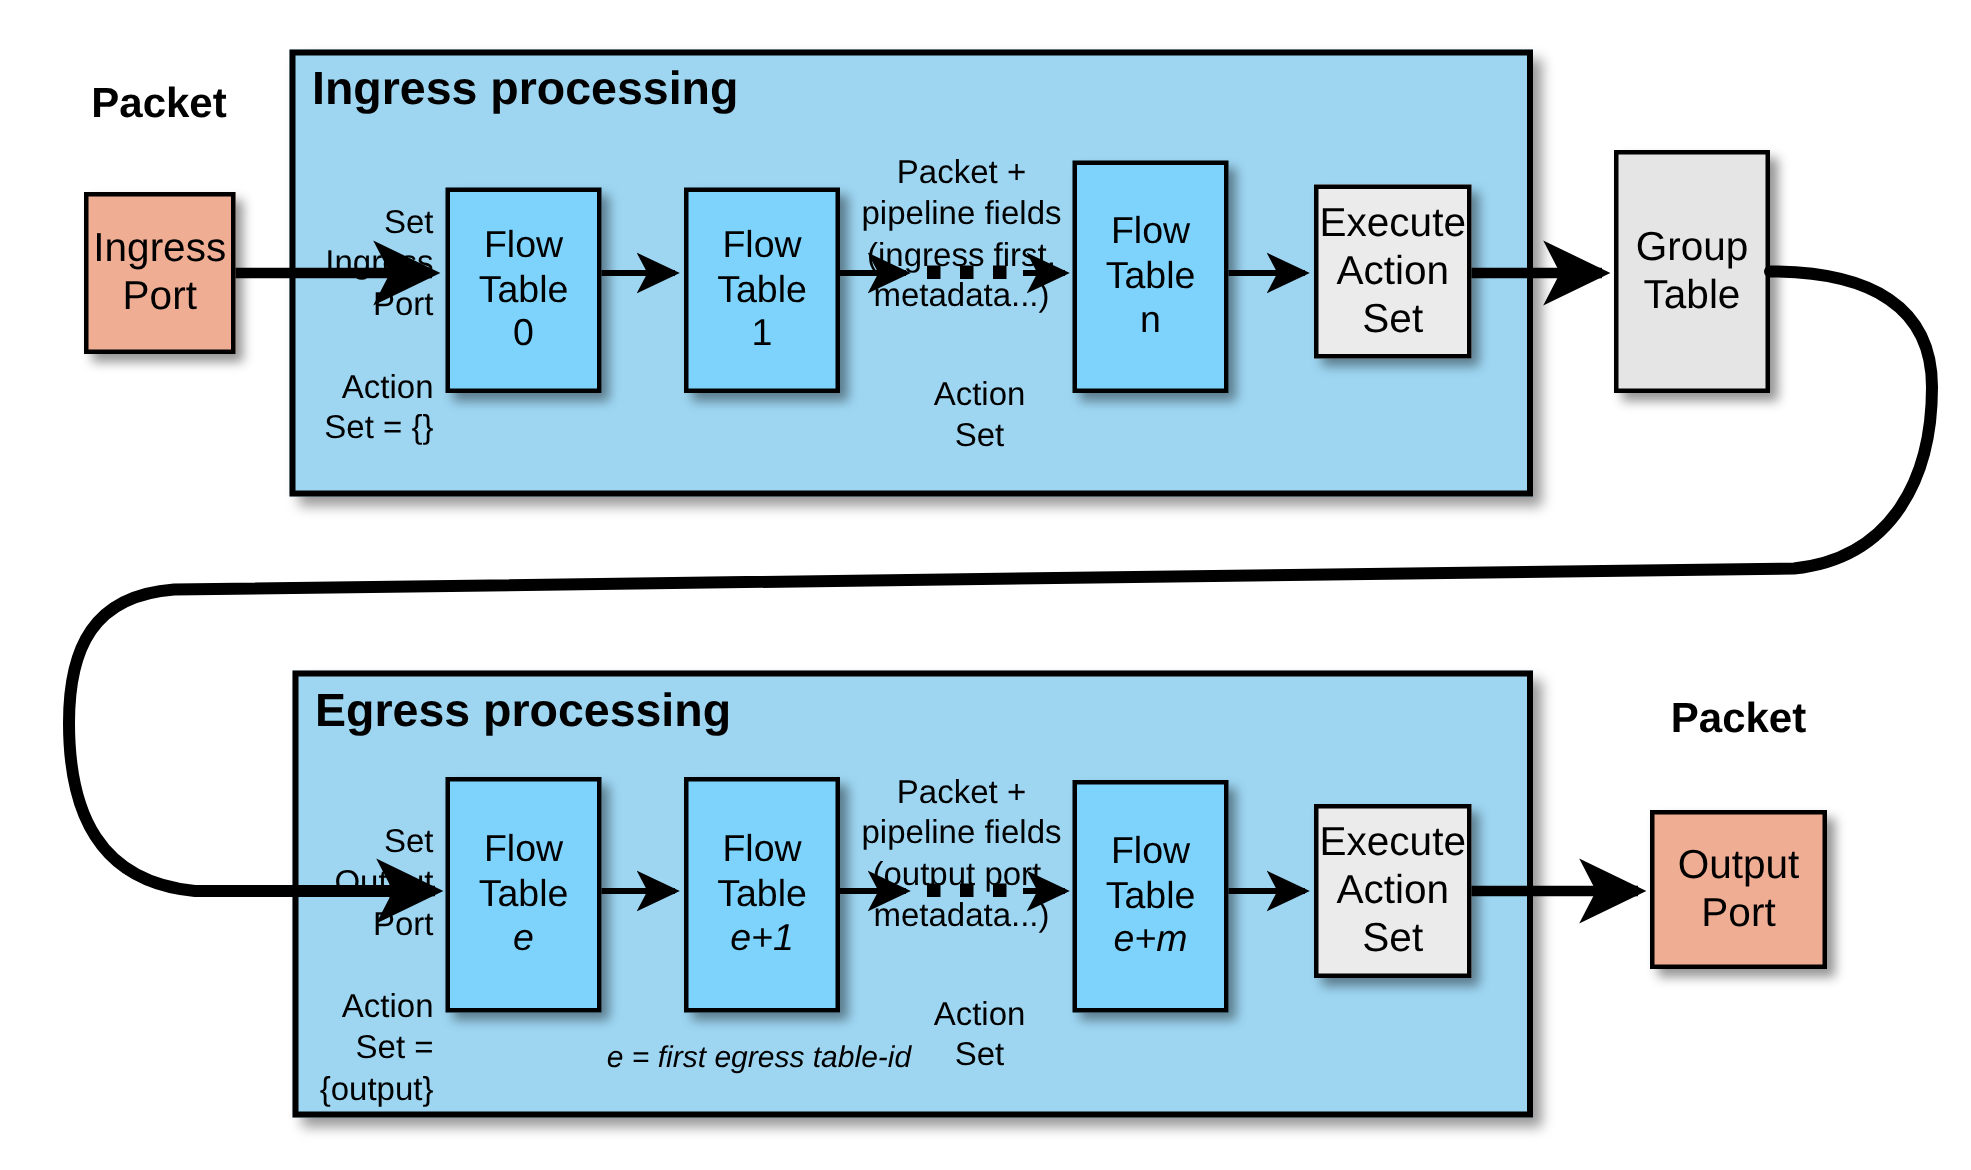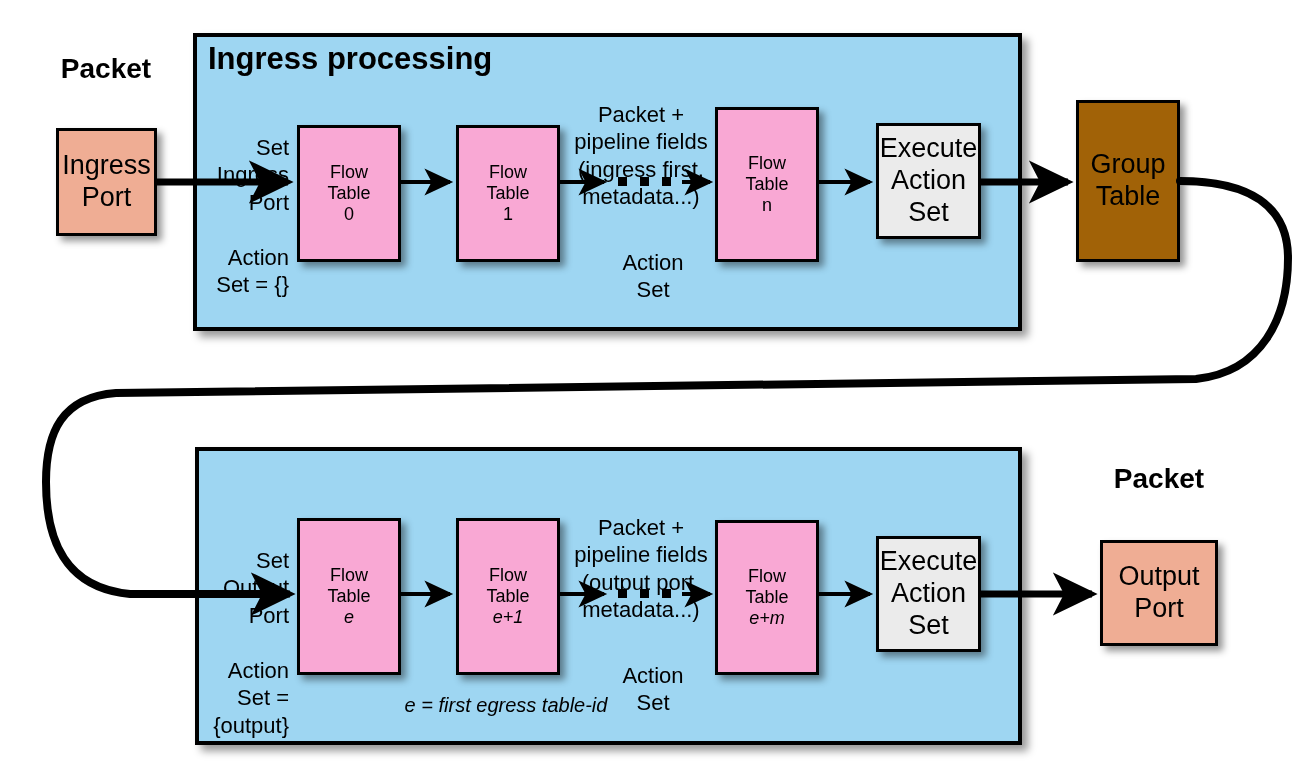--- a/index.html
+++ b/index.html
@@ -37,29 +37,29 @@
     box-sizing: border-box;
     border: 4px solid #000000;
     background: #9ED6F2;
     box-shadow: 6px 6px 8px rgba(0,0,0,0.40);
   }
   .port-box {
     background: #EFAD94;
     font-size: 27px;
   }
   .flow-box {
-    background: #f9a8d4;
-    font-size: 18px;
+    background: #7dd3fc;
+    font-size: 25px;
   }
   .exec-box {
     background: #EBEBEB;
     font-size: 27px;
   }
   .group-box {
-    background: #a16207;
+    background: #e5e5e5;
     font-size: 27px;
   }
 
   
   .label {
     position: absolute;
     color: #000000;
     text-align: center;
     line-height: 1.2;
     white-space: nowrap;
@@ -163,20 +163,21 @@
     <div>Execute</div>
     <div>Action</div>
     <div>Set</div>
   </div>
 
   <div class="box group-box" style="left:1076px; top:100px; width:104px; height:162px;">
     <div>Group</div>
     <div>Table</div>
   </div>
 
+  <div class="label section-title" style="left:210px; top:455px;">Egress processing</div>
 
   <div class="label note note-r" style="left:190px; top:503px; width:99px; text-align:right;">
     <div>Set</div>
     <div>Output</div>
     <div>Port</div>
   </div>
 
   <div class="label note note-r" style="left:176px; top:613px; width:113px; text-align:right;">
     <div>Action</div>
     <div>Set =</div>

